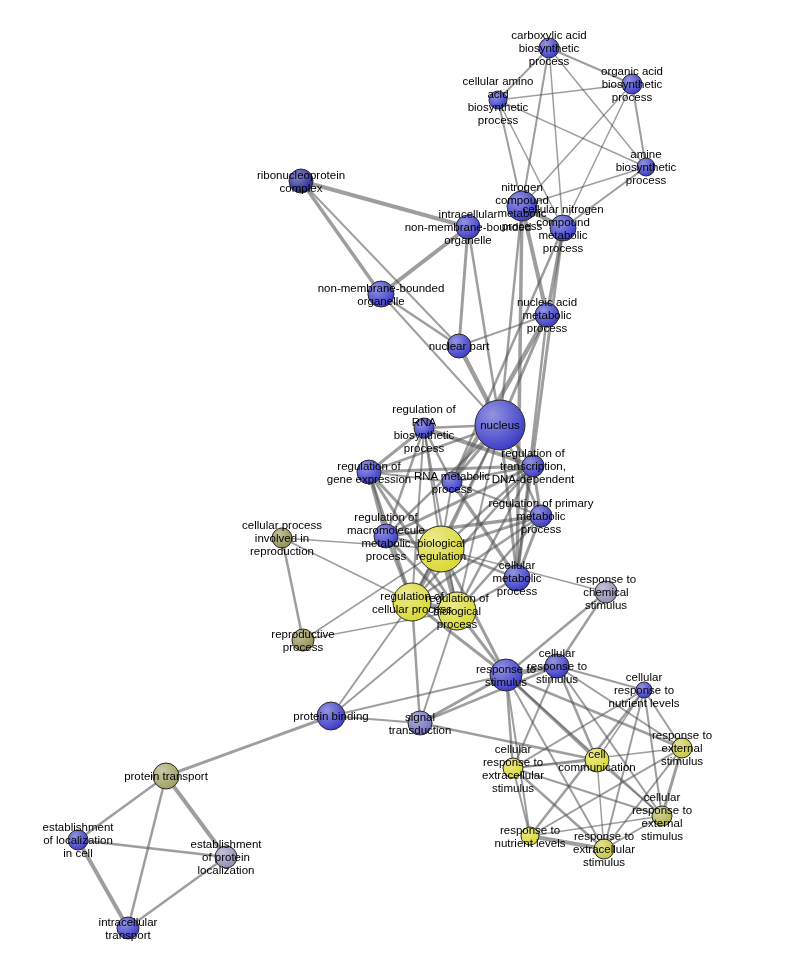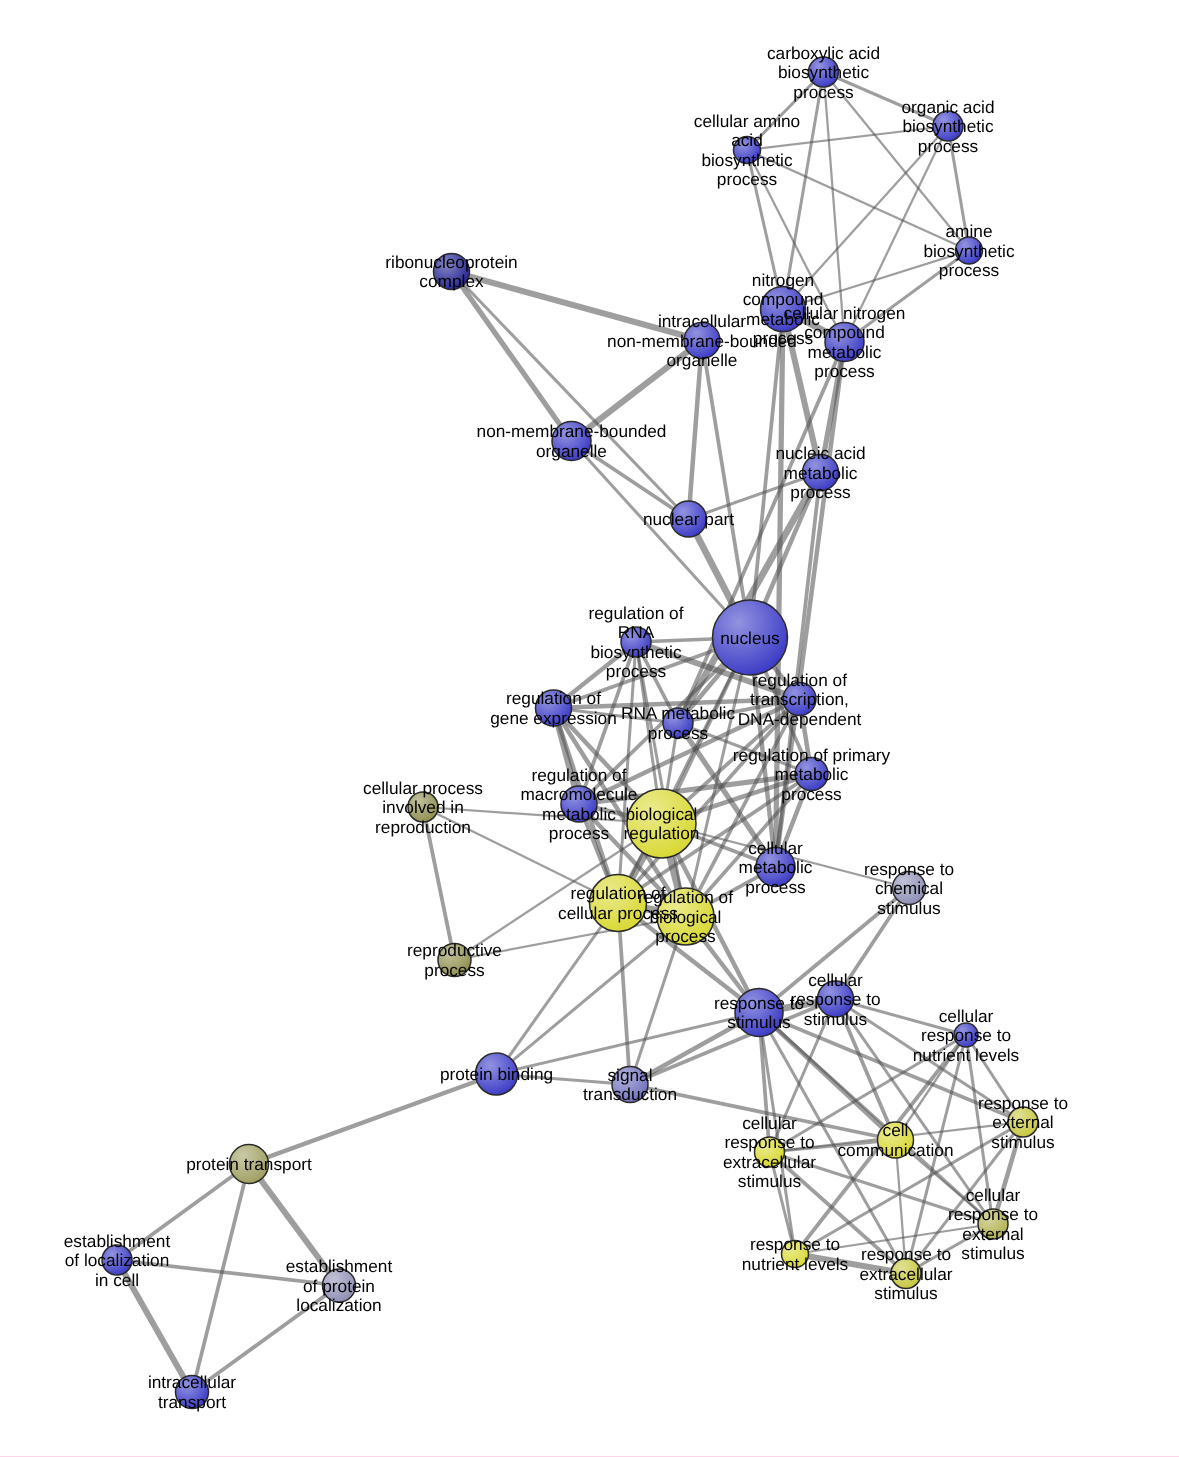--- a/index.html
+++ b/index.html
@@ -1,16 +1,16 @@
 <!DOCTYPE html>
 <html><head>
 <meta charset="utf-8">
 <style>
   html,body{margin:0;padding:0;background:#ffffff;}
-  #stage{position:relative;width:786px;height:971px;background:#ec4899;overflow:hidden;}
+  #stage{position:relative;width:786px;height:971px;background:#a3a3a3;overflow:hidden;}
   svg text{font-family:"Liberation Sans",sans-serif;fill:#000000;}
   svg circle{cursor:pointer;}
 </style>
 </head>
 <body>
 
 <div id="stage">
   <svg id="net" width="786" height="971" viewBox="0 0 786 971" style="background: rgb(255, 255, 255);">
     <defs>
         <radialGradient id="grad-blue" cx="35%" cy="30%" r="75%">

